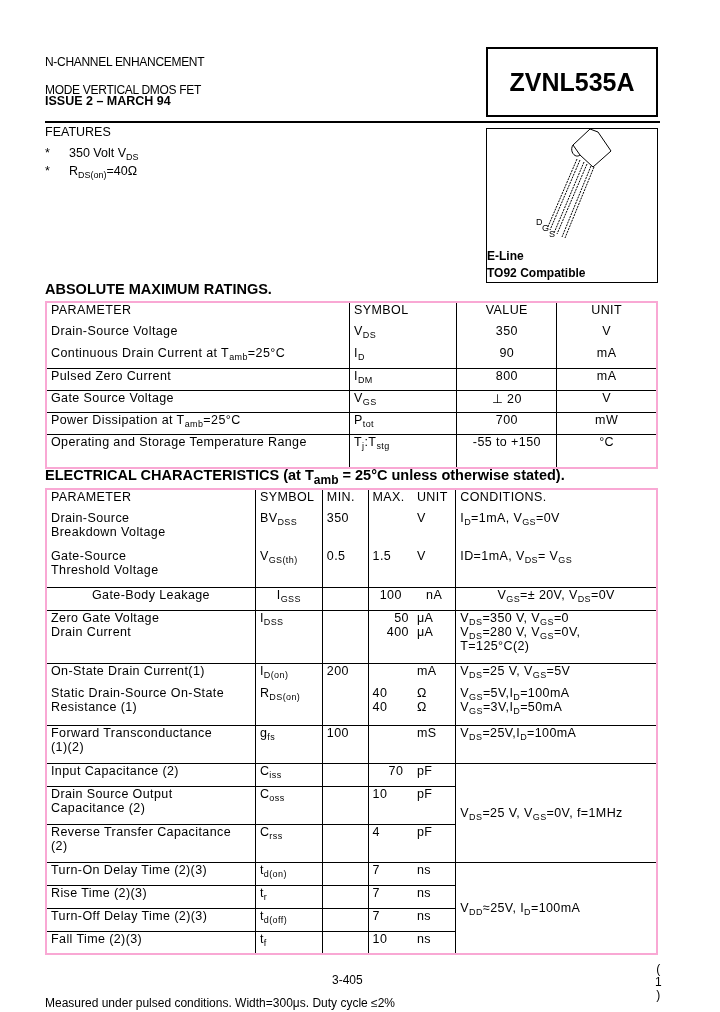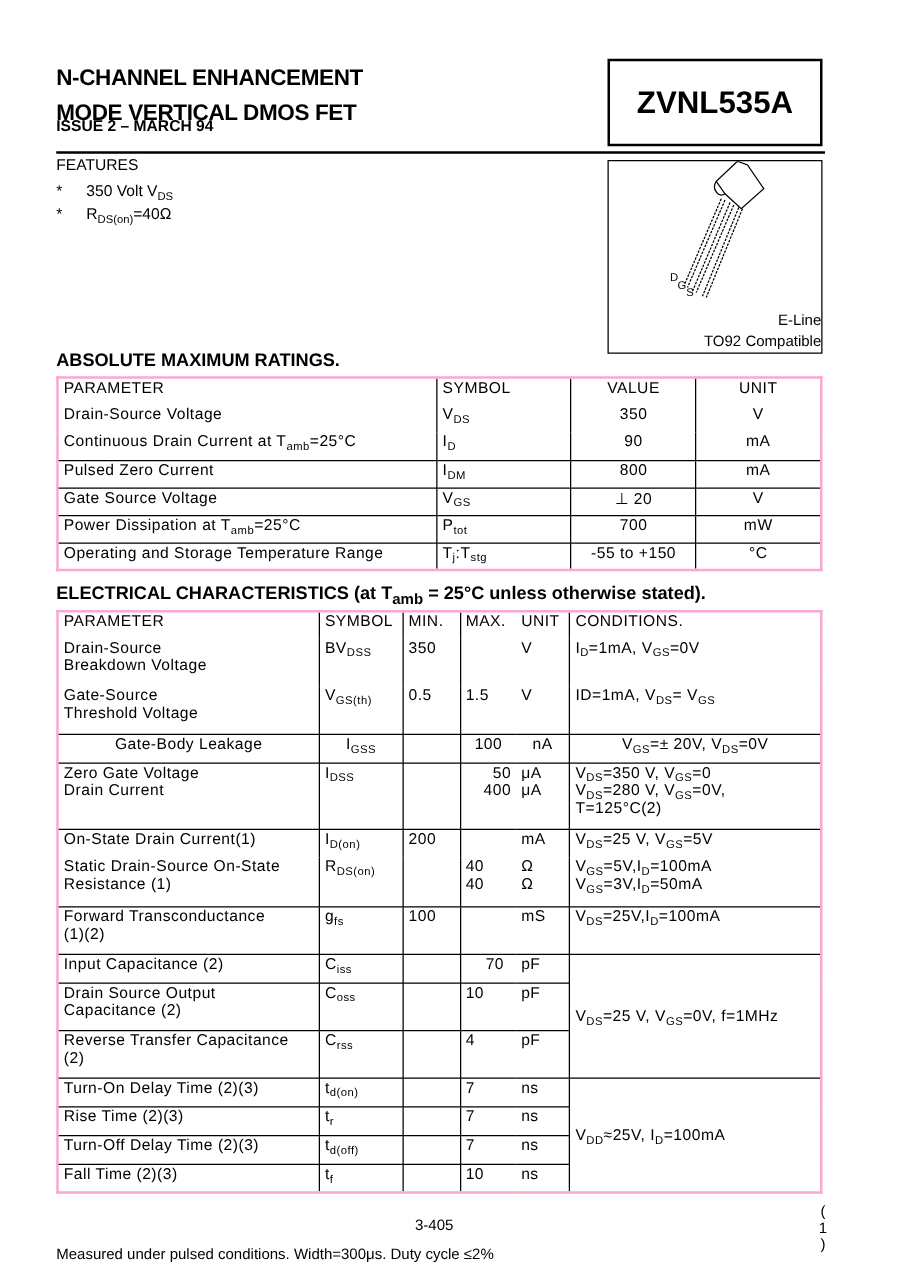--- a/index.html
+++ b/index.html
@@ -1,26 +1,26 @@
 <!DOCTYPE html>
 <html><head>
 <meta charset="utf-8">
 <style>
   html, body { margin:0; padding:0; background:#fff; }
   body { width:720px; height:1012px; position:relative; overflow:hidden; color:#000;
          font-family:"Liberation Sans", sans-serif; }
   .abs { position:absolute; }
-  .title { font-weight:bold; font-size:18px; letter-spacing:-0.3px; line-height:24px; }
+  .title { font-weight:normal; font-size:12px; letter-spacing:-0.3px; line-height:24px; }
   .issue { font-weight:bold; font-size:12.5px; }
   .rule { background:#000; height:2px; }
   .feat { font-size:12.5px; }
   .partbox { border:2px solid #000; box-sizing:border-box; }
   .partno { font-weight:bold; font-size:25px; text-align:center; }
   .pkgbox { border:1.5px solid #000; box-sizing:border-box; }
-  .pkglabel { font-weight:normal; font-size:12px; text-align:right; width:100%; }
+  .pkglabel { font-weight:bold; font-size:12px; text-align:left; width:100%; }
   .sectitle { font-weight:bold; font-size:14.5px; }
   table { border-collapse:collapse; font-size:12.5px; letter-spacing:0.4px; }
   table.outer { border:2px solid #f9a8d4; }
   td { border:1px solid #000; padding:0 4px; vertical-align:top; white-space:nowrap; }
   sub { font-size:9px; vertical-align:-3px; line-height:0; }
   .ctr { text-align:center; }
   .nb { border-top:none; border-bottom:none; }
   .nbb { border-bottom:none; }
   .nbt { border-top:none; }
   .mid { vertical-align:middle; }
@@ -106,21 +106,21 @@
     <td><span>V</span><sub>GS</sub></td>
     <td class="ctr">⊥ 20</td>
     <td class="ctr">V</td>
   </tr>
   <tr style="height:22px;">
     <td><span>Power Dissipation at T</span><sub>amb</sub><span>=25°C</span></td>
     <td><span>P</span><sub>tot</sub></td>
     <td class="ctr">700</td>
     <td class="ctr">mW</td>
   </tr>
-  <tr style="height:22px;">
+  <tr style="height:34px;">
     <td><span>Operating and Storage Temperature Range</span></td>
     <td><span>T</span><sub>j</sub><span>:T</span><sub>stg</sub></td>
     <td class="ctr">-55 to +150</td>
     <td class="ctr">°C</td>
   </tr>
 </tbody>
   </table>
 
 <div class="abs sectitle" style="left:45px;top:467px;white-space:nowrap;">
   <span>ELECTRICAL CHARACTERISTICS (at T</span><sub style="font-size:12px;vertical-align:-4px;">amb</sub><span> = 25°C unless otherwise stated).</span>

